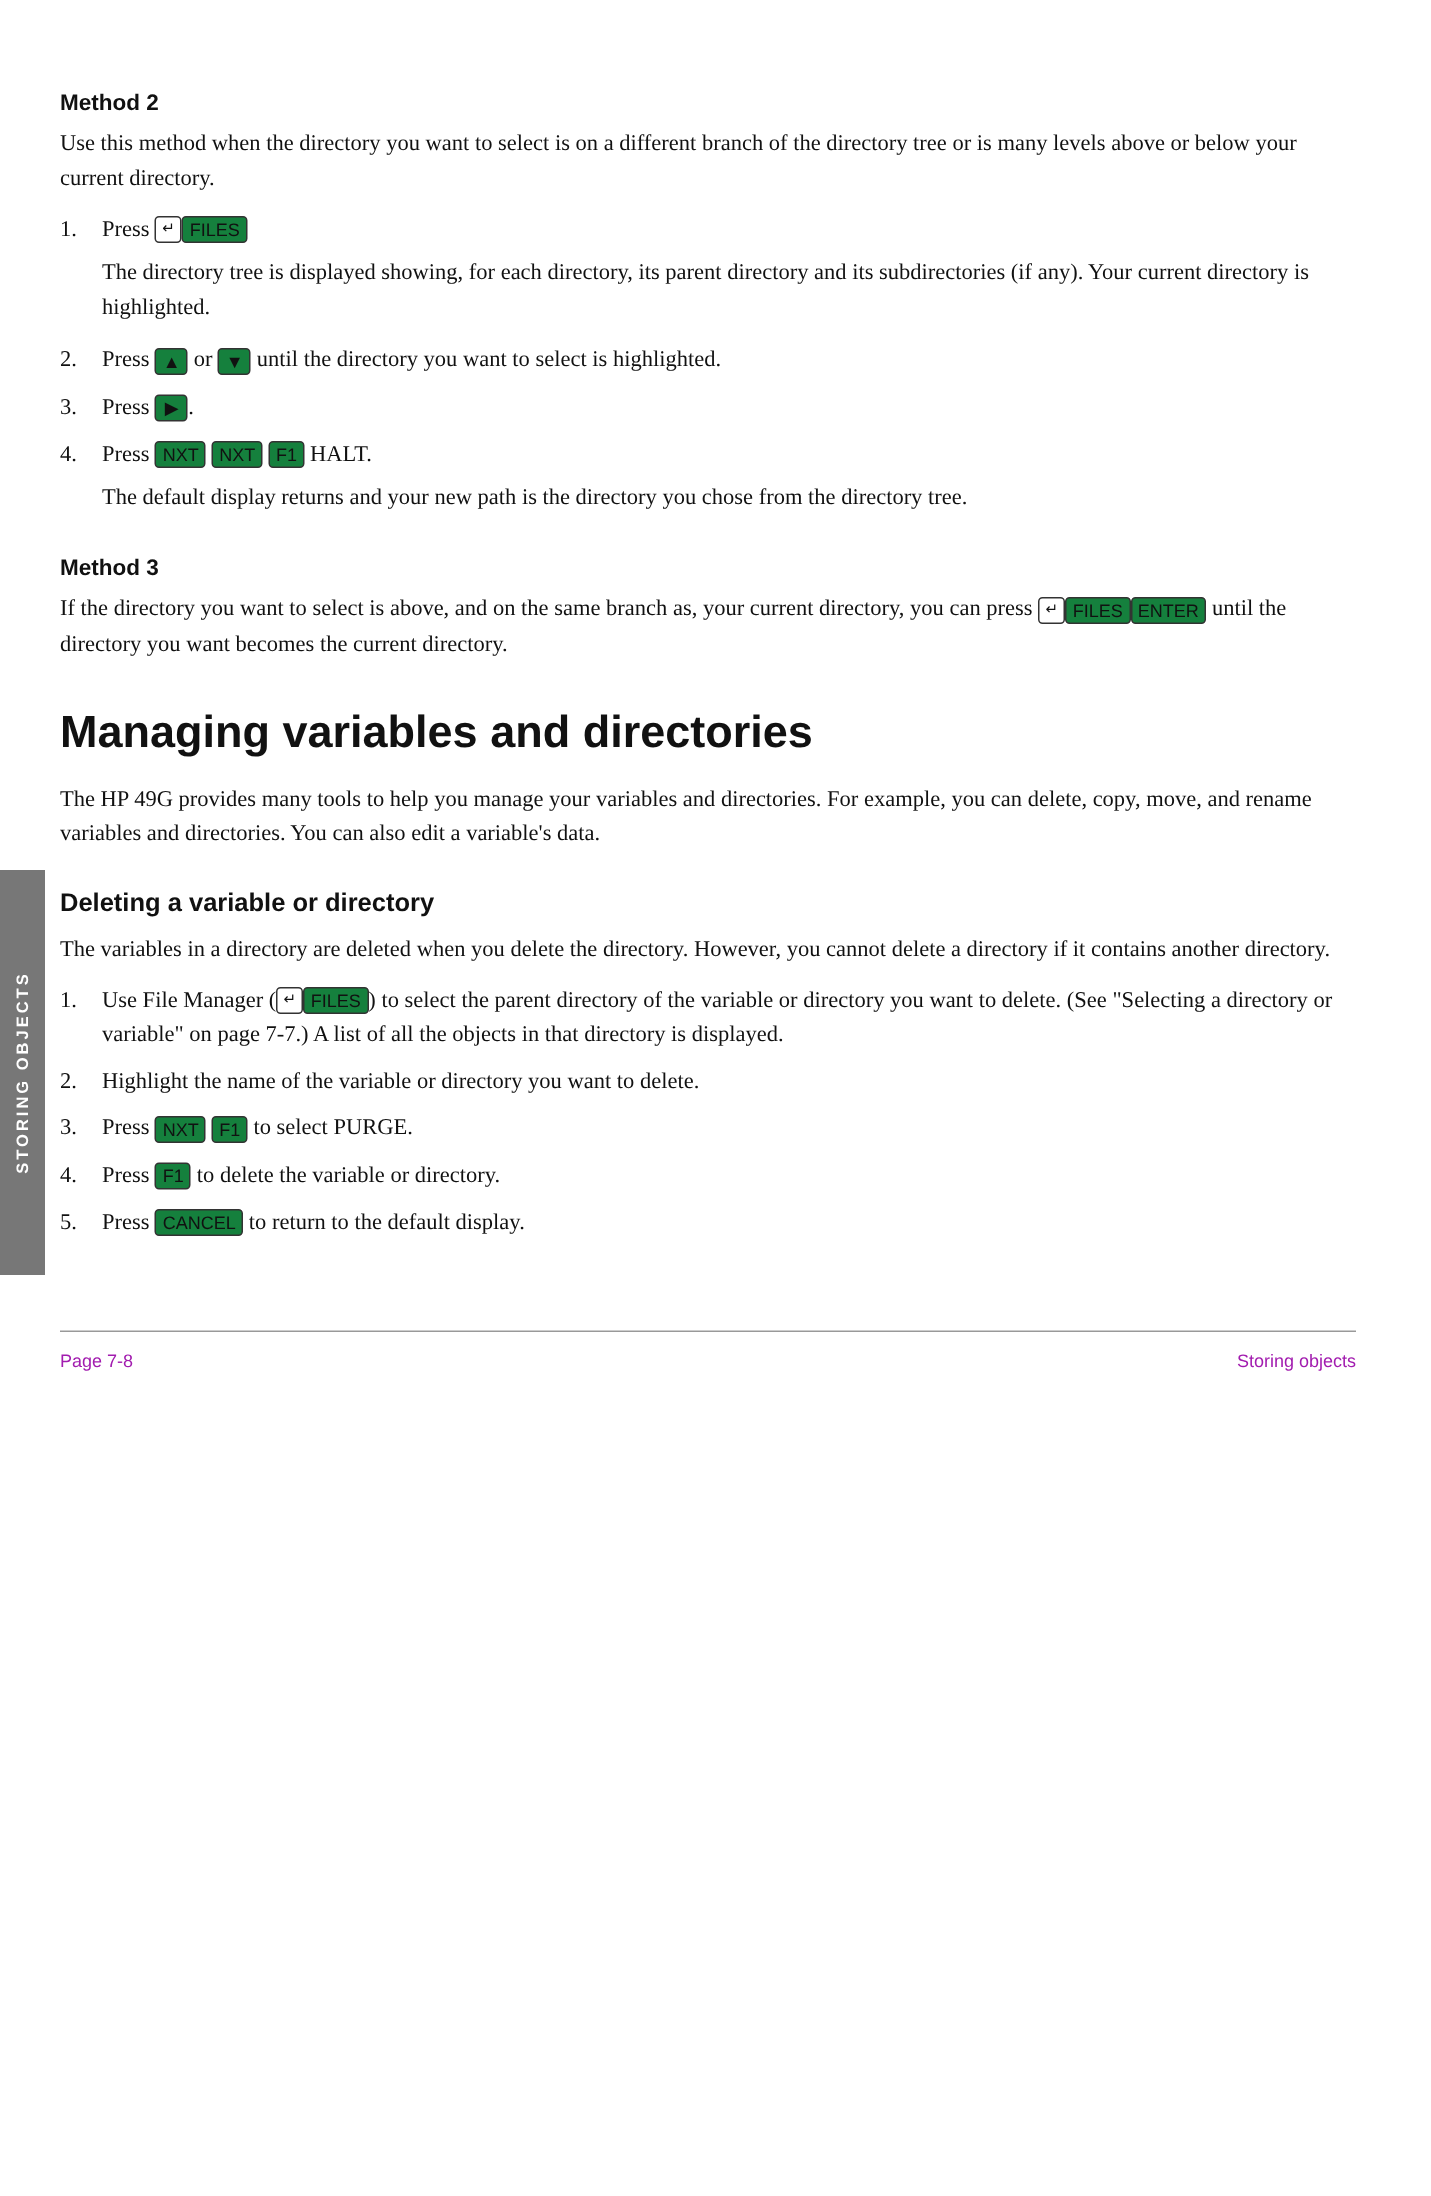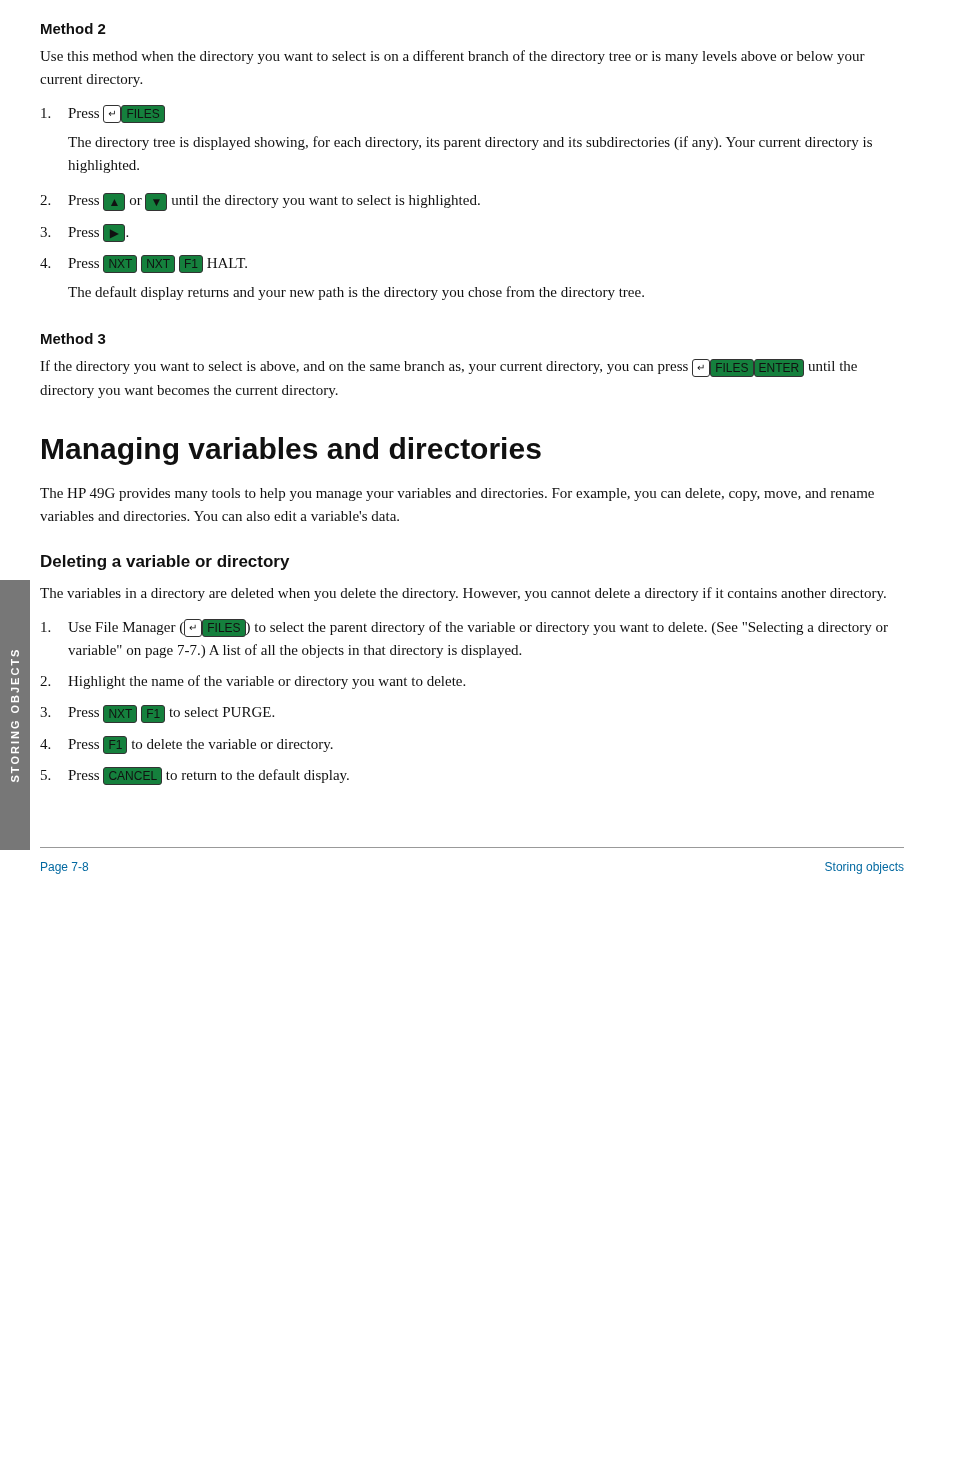--- a/index.html
+++ b/index.html
@@ -15,20 +15,21 @@
 
     .page-container {
       display: flex;
       width: 954px;
       min-height: 1464px;
     }
 
     .main-content {
       margin-left: 40px;
       margin-right: 50px;
+      padding-top: 40px;
       padding-bottom: 60px;
       flex: 1;
     }
 
     h2.method-heading {
       font-family: Arial, Helvetica, sans-serif;
       font-size: 15px;
       font-weight: bold;
       margin-bottom: 8px;
       margin-top: 20px;
@@ -124,21 +125,21 @@
       margin: 20px 0 8px 0;
     }
 
     .footer {
       display: flex;
       justify-content: space-between;
       align-items: flex-end;
       padding-top: 4px;
       font-family: Arial, Helvetica, sans-serif;
       font-size: 12px;
-      color: #0369a1;
+      color: #a21caf;
     }
 
     .side-tab-container {
       position: absolute;
       left: 0;
       top: 580px;
       width: 30px;
       height: 270px;
       background: #777;
       display: flex;

